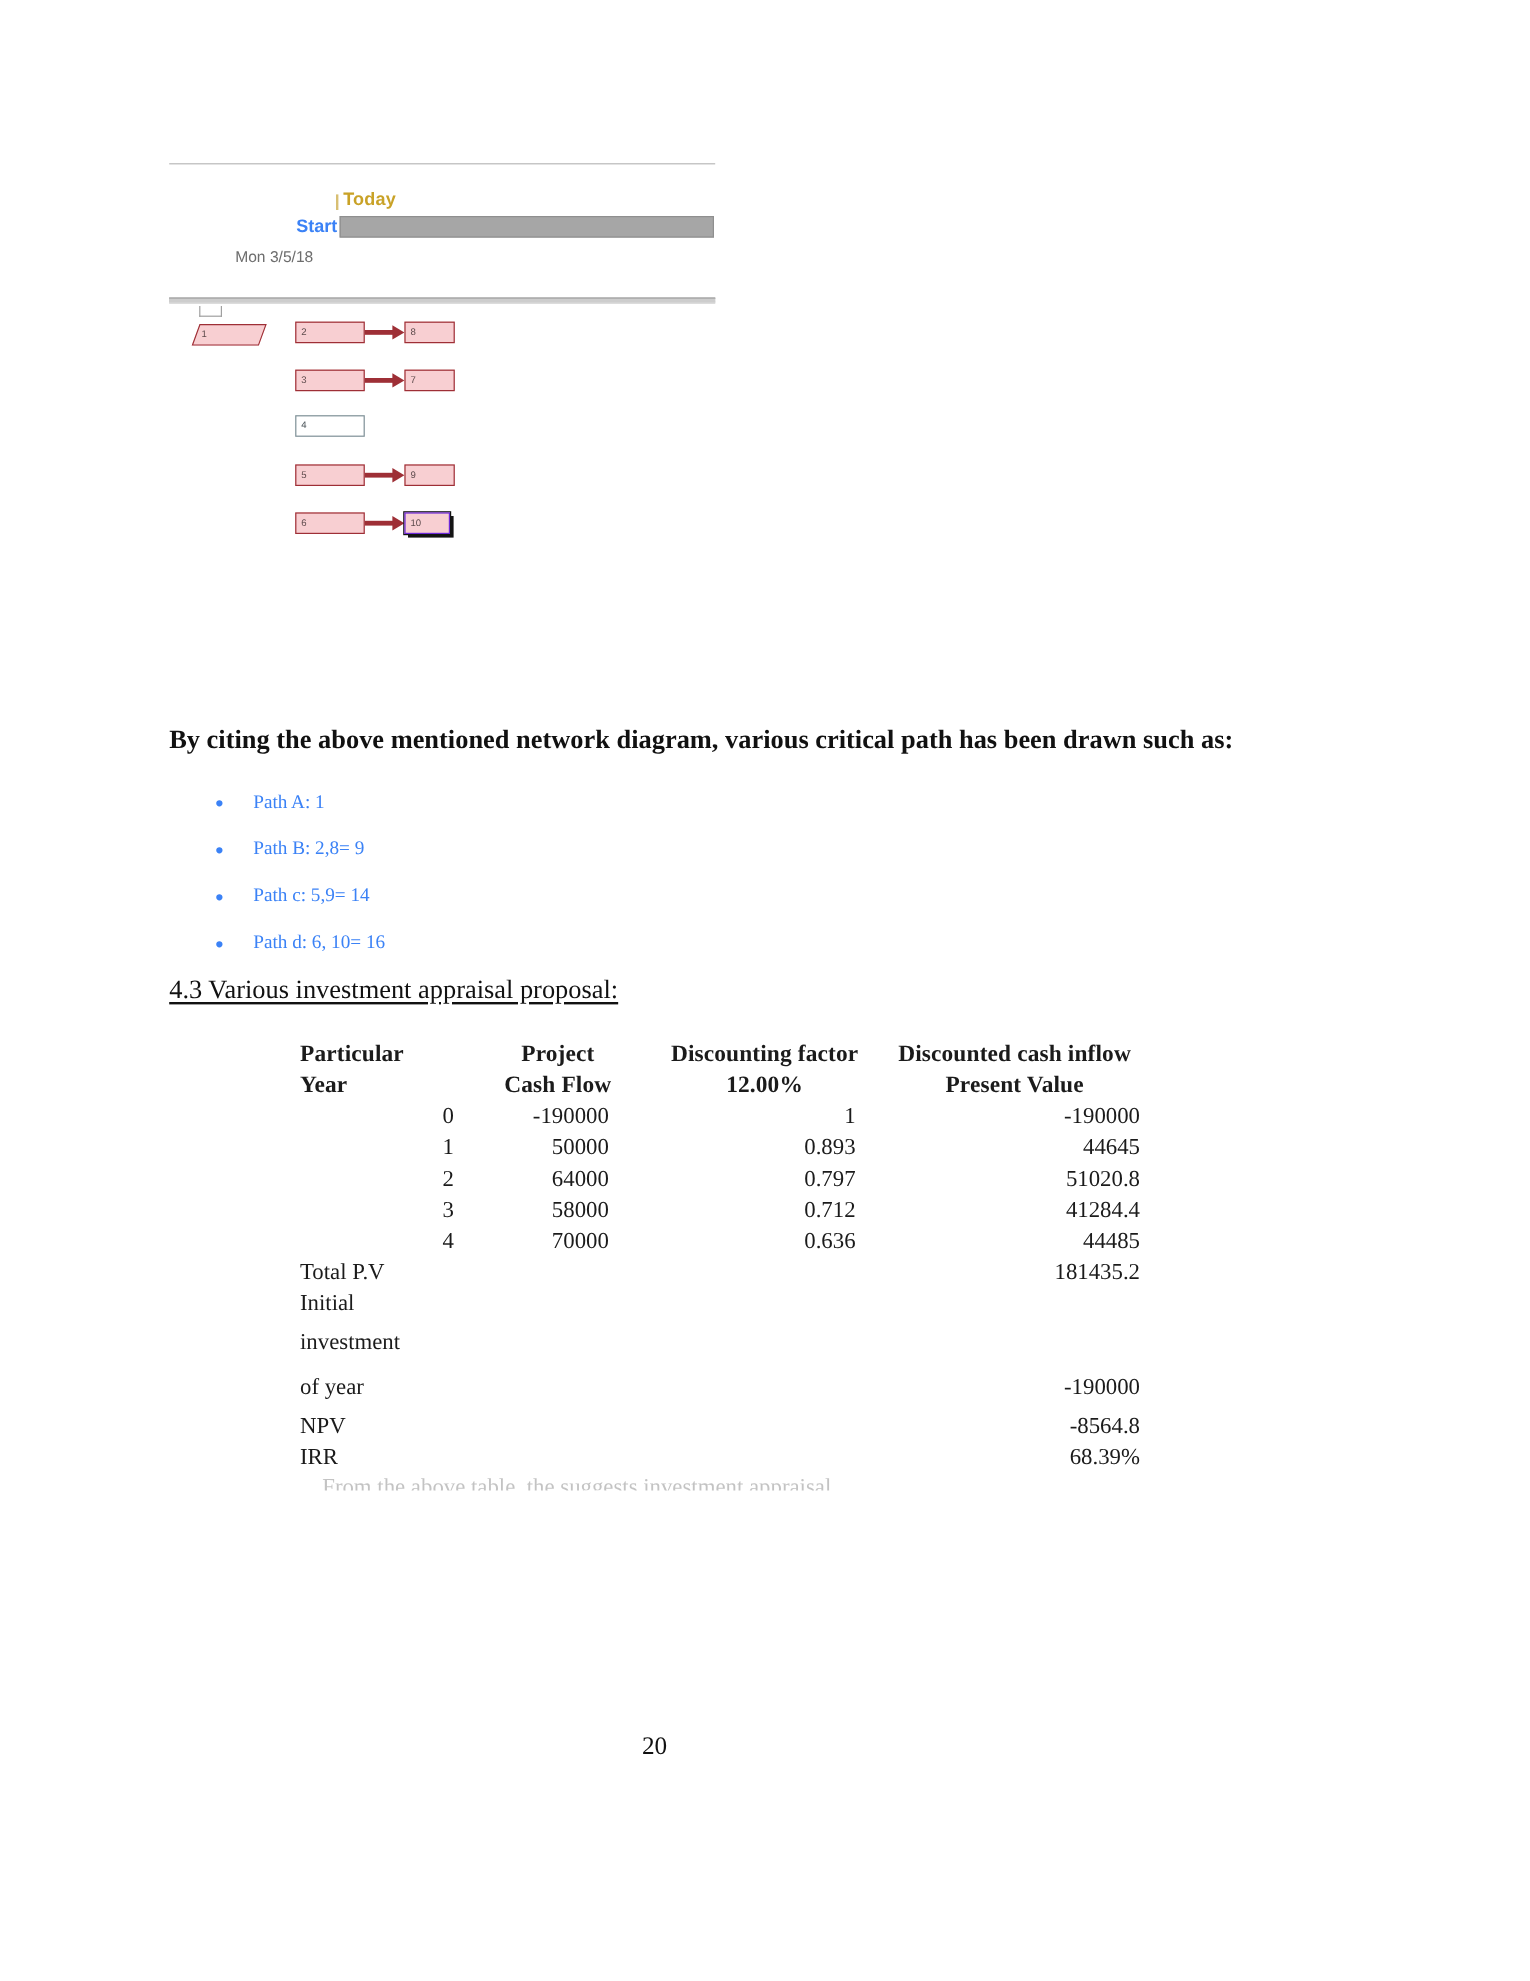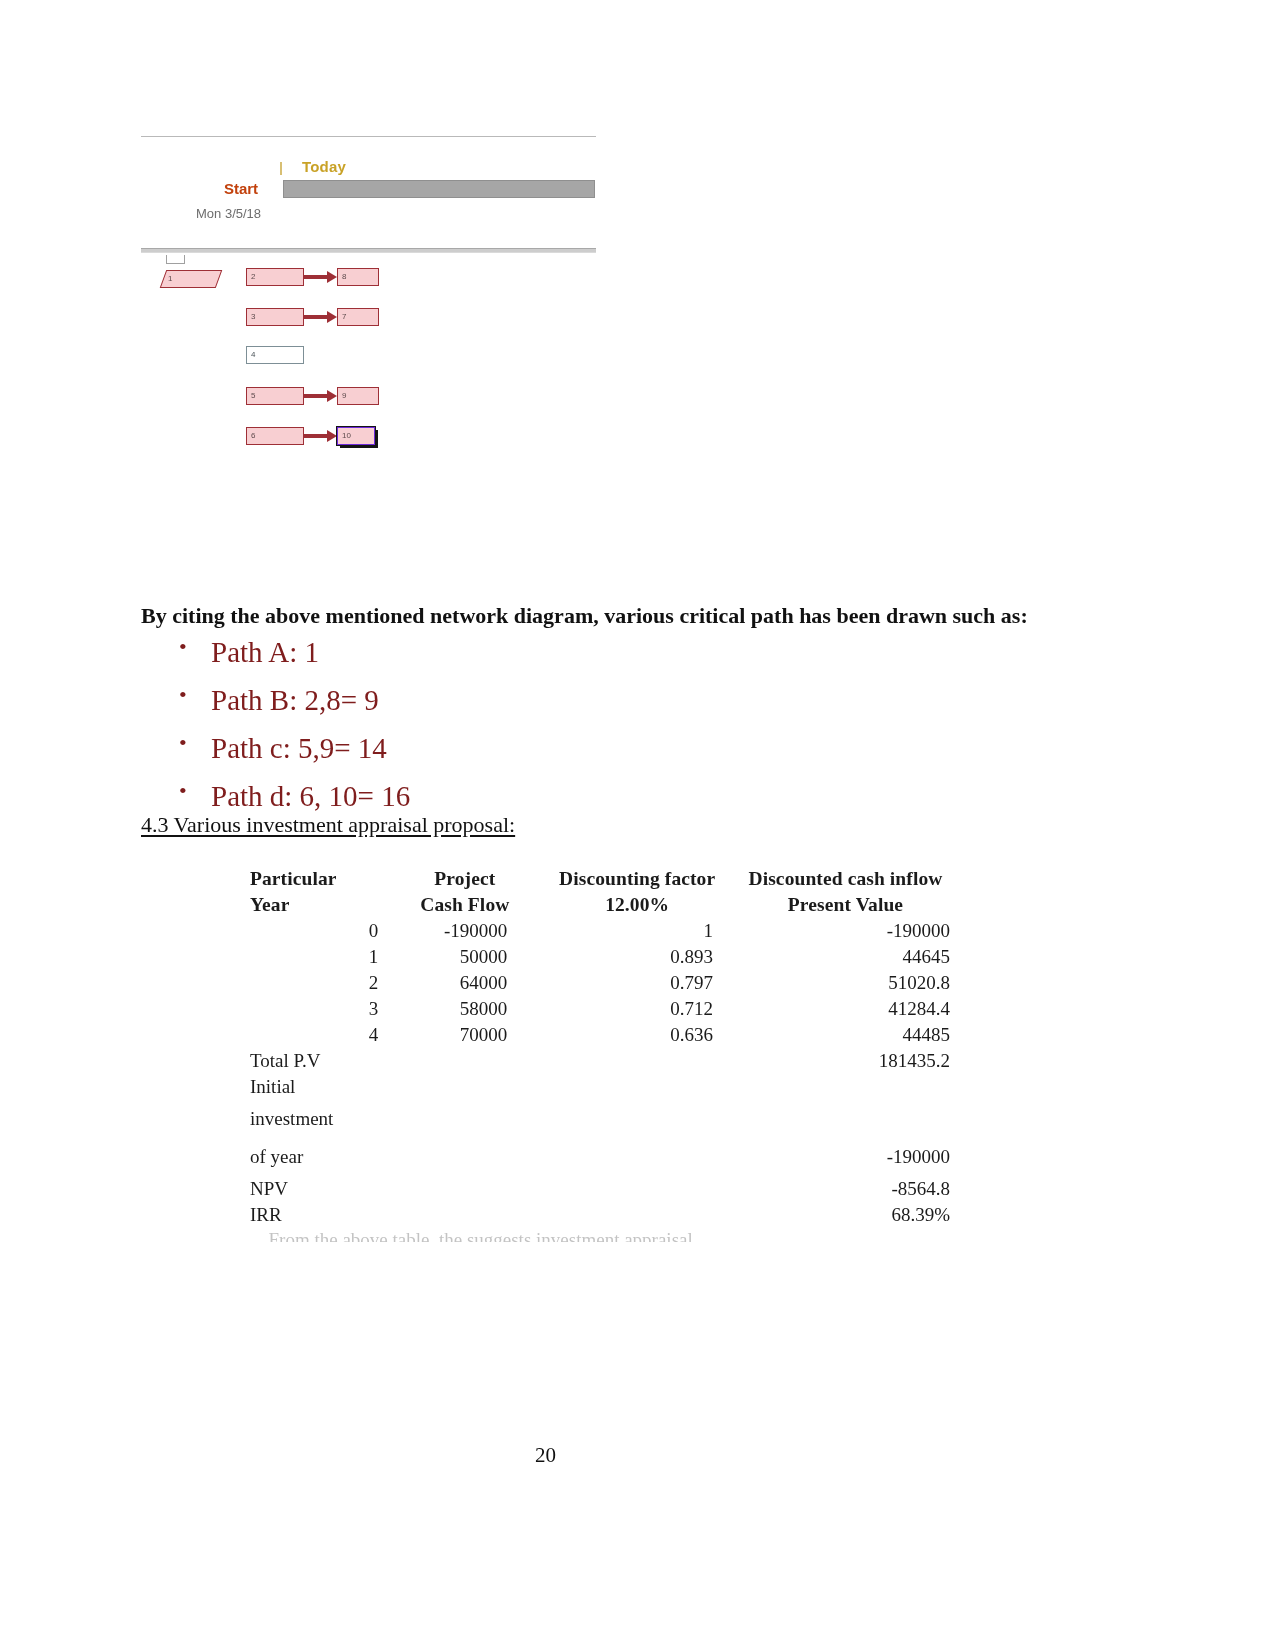--- a/index.html
+++ b/index.html
@@ -40,40 +40,39 @@
   }
   .gantt-today {
     position: absolute;
     left: 145px;
     top: 22px;
     font-family: "Liberation Sans", "DejaVu Sans", sans-serif;
     font-size: 15px;
     font-weight: bold;
     color: #c9a227;
     letter-spacing: .2px;
-    margin-left: 16px;
   }
   .gantt-today-tick {
     position: absolute;
     left: 139px;
     top: 26px;
     width: 2px;
     height: 13px;
     background: #d8bf73;
   }
   .gantt-start-label {
     position: absolute;
     left: 60px;
     top: 44px;
     width: 80px;
-    text-align: center;
+    text-align: right;
     font-family: "Liberation Sans", "DejaVu Sans", sans-serif;
     font-size: 15px;
     font-weight: bold;
-    color: #c2410c;
+    color: #3b82f6;
   }
   .gantt-bar {
     position: absolute;
     left: 142px;
     top: 44px;
     width: 312px;
     height: 18px;
     background: #a6a6a6;
     border: 1px solid #8f8f8f;
     box-sizing: border-box;
@@ -181,25 +180,26 @@
   }
   .bullets {
     position: absolute;
     left: 141px;
     margin: 0;
     padding: 0;
     list-style: none;
   }
   .bullets li {
     position: relative;
-    font-size: 29px;
+    font-size: 16px;
     line-height: 1.0;
     margin-bottom: 19px;
     padding-left: 70px;
-    color: #7f1d1d;
+    color: #3b82f6;
+    margin-top: 23px;
   }
   .bullets li::before {
     content: "\2022";
     position: absolute;
     left: 38px;
     top: -2px;
     font-size: 22px;
   }
   .heading {
     position: absolute;

